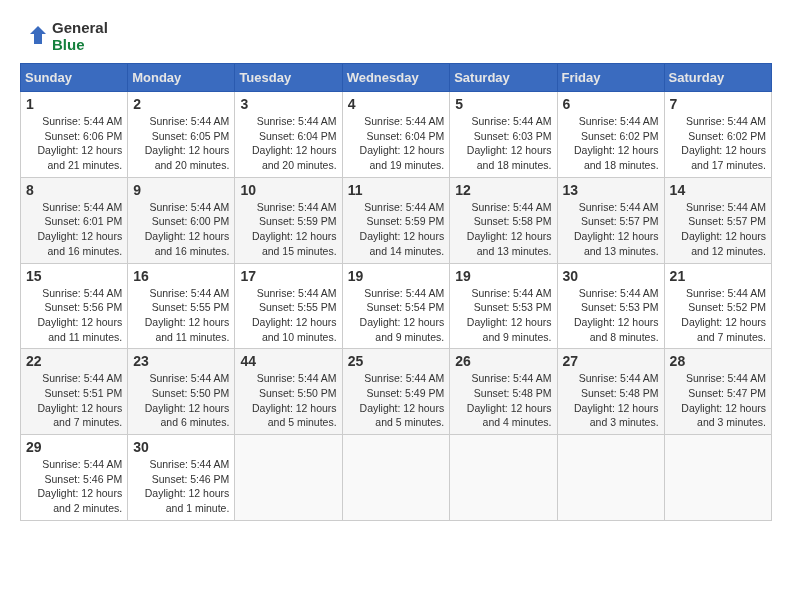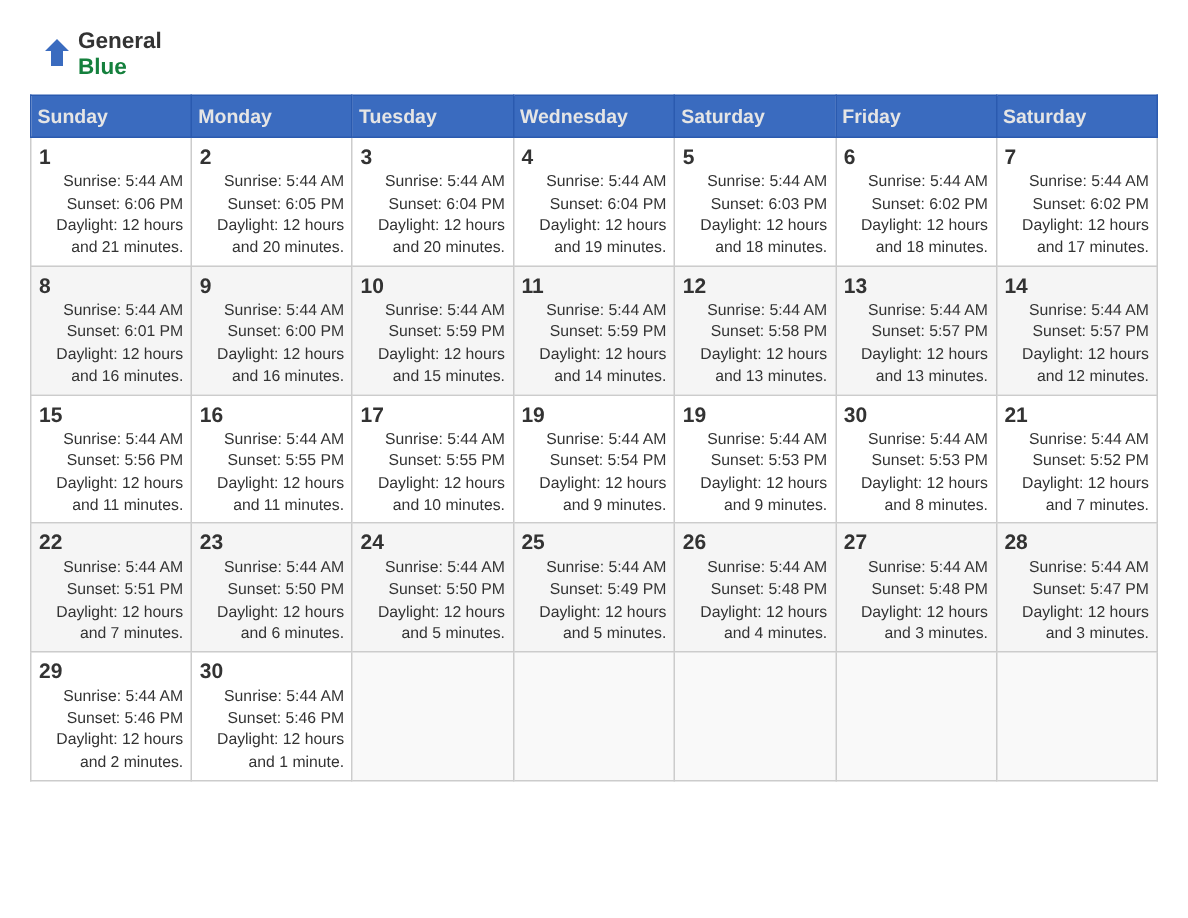--- a/index.html
+++ b/index.html
@@ -302,21 +302,21 @@
       </td>
         <td>
         <span class="day-number">23</span>
         <div class="day-info">
           Sunrise: 5:44 AM<br>
           Sunset: 5:50 PM<br>
           Daylight: 12 hours and 6 minutes.
         </div>
       </td>
         <td>
-        <span class="day-number">24</span>
+        <span class="day-number">44</span>
         <div class="day-info">
           Sunrise: 5:44 AM<br>
           Sunset: 5:50 PM<br>
           Daylight: 12 hours and 5 minutes.
         </div>
       </td>
         <td>
         <span class="day-number">25</span>
         <div class="day-info">
           Sunrise: 5:44 AM<br>

